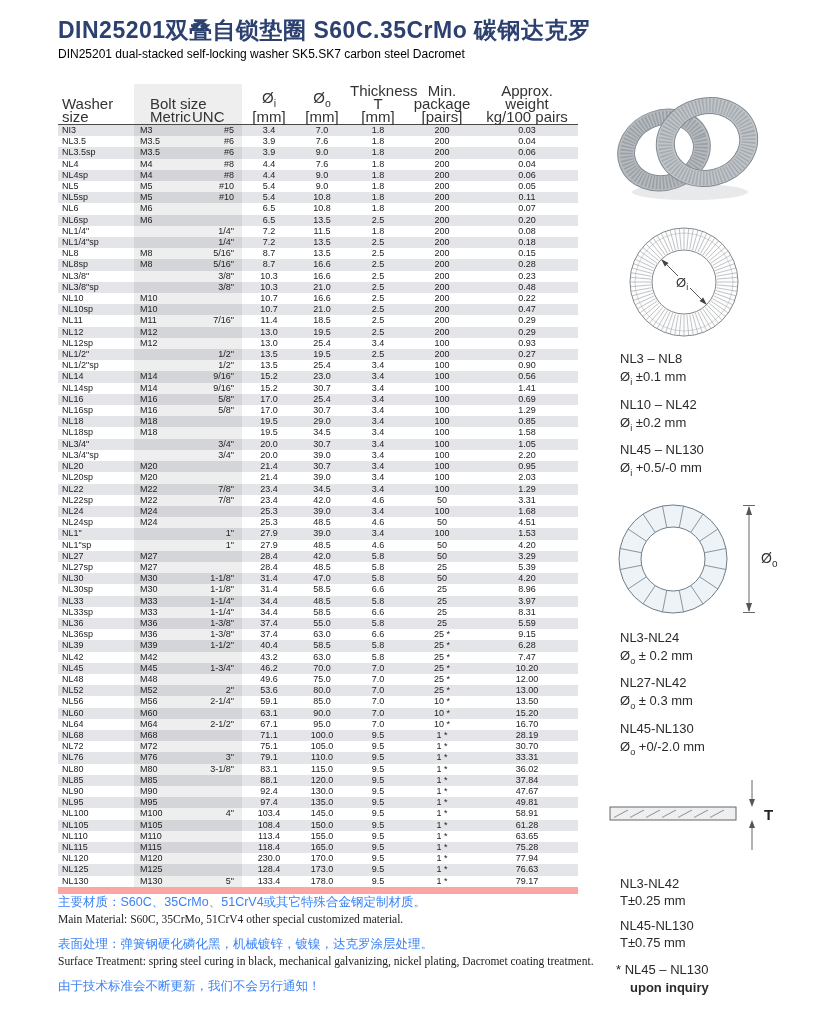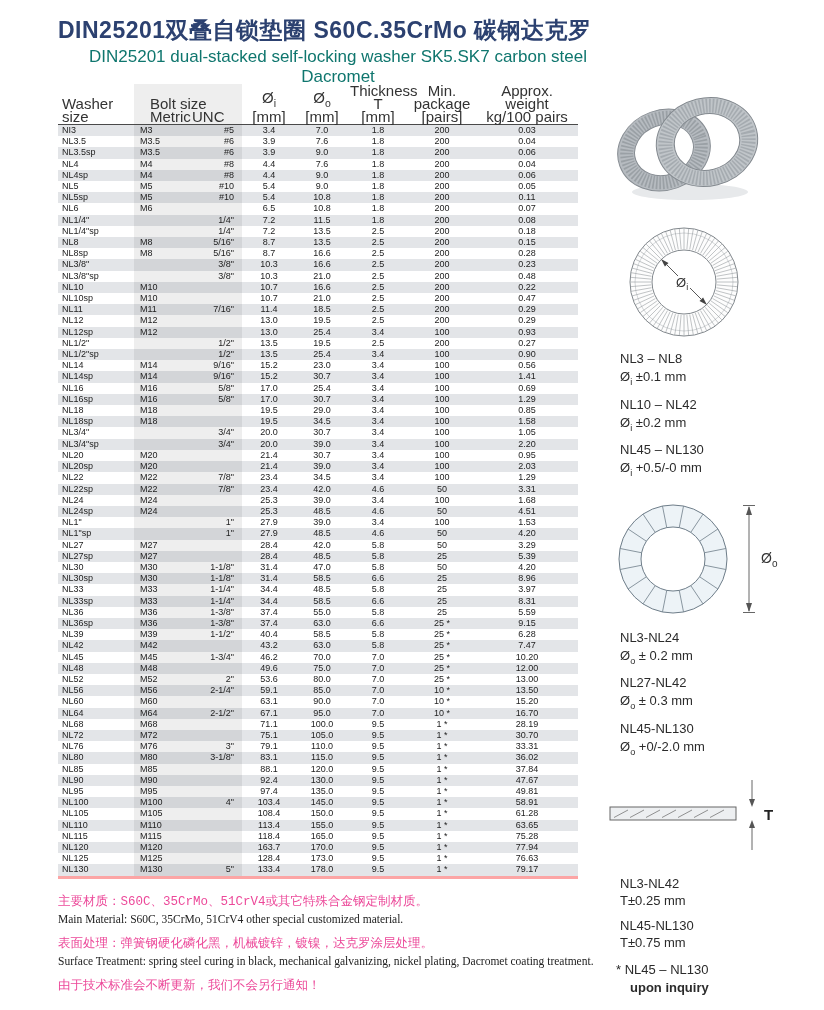--- a/index.html
+++ b/index.html
@@ -4,35 +4,35 @@
 <style>
   html,body{margin:0;padding:0;}
   body{
     width:824px;height:1010px;position:relative;background:#ffffff;
     font-family:"Liberation Sans","DejaVu Sans",sans-serif;color:#2e2e2e;
     overflow:hidden;
   }
   
   #title-block{position:absolute;top:16px;left:58px;width:560px;}
   .page-title{font-size:23px;font-weight:bold;color:#2c4170;letter-spacing:.5px;line-height:1.25;}
-  .page-subtitle{font-size:17px;color:#0f766e;margin-top:2px;text-align:center;}
+  .page-subtitle{font-size:12px;color:#000000;margin-top:2px;}
   
   #table-wrap{position:absolute;top:84px;left:58px;width:520px;}
   table{border-collapse:collapse;width:520px;table-layout:fixed;}
   thead th{
     font-weight:normal;font-size:15px;color:#333;padding:0 2px;line-height:13px;
     vertical-align:bottom;
   }
   thead tr:last-child th{border-bottom:1.5px solid #4a4a4a;padding-bottom:1px;margin-left:20px;}
   tbody td{
     font-size:9px;line-height:11.2px;height:11.2px;padding:0 2px;color:#222;
     white-space:nowrap;overflow:hidden;
   }
   tbody tr:nth-child(odd){background:#e3e5e8;}
-  tbody{border-bottom:3px solid #fca5a5;}
+  tbody{border-bottom:7px solid #fca5a5;}
   .col-c1{text-align:left;padding-left:4px;}
   .col-c2{text-align:left;padding-left:6px;}
   .col-c3{text-align:right;padding-right:8px;}
   .col-c4,.col-c5,.col-c6,.col-c7,.col-c8{text-align:center;}
   td.col-c2,td.col-c3,th.bolt-bg{background:rgba(0,0,0,0.065);}
   th.h-left{text-align:left;padding-left:4px;}
   th.h-left2{text-align:left;padding-left:16px;}
   th.h-right{text-align:left;padding-right:19px;}
   th.h-center{text-align:center;}
   sub{font-size:70%;}
@@ -42,21 +42,21 @@
   .tol-line{line-height:17px;}
   .dia-line{line-height:19px;}
   .tol-pair{margin-bottom:4px;}
   .svg-box{display:block;}
   .inquiry{margin-left:8px;font-size:13px;line-height:18px;color:#2b2b2b;}
   .inquiry .indent{padding-left:14px;font-weight:bold;}
   .note-line{margin-top:12px;font-size:10.5px;color:#333;white-space:nowrap;}
   .stack{display:inline-flex;flex-direction:column;font-size:6.5px;line-height:7px;vertical-align:middle;margin-left:2px;}
   
   #footnotes{position:absolute;top:894px;left:58px;width:540px;}
-  .fn-zh{font-size:12.5px;color:#ec4899;line-height:17px;font-family:Liberation Mono, monospace;}
+  .fn-zh{font-size:12.5px;color:#3b82f6;line-height:17px;}
   .fn-en{font-family:"Liberation Serif","DejaVu Serif",serif;font-size:11.5px;color:#222;line-height:16px;}
   .fn-group{margin-bottom:9px;}
 </style>
 </head>
 <body>
 
 <div id="title-block">
   <div class="page-title">DIN25201双叠自锁垫圈 S60C.35CrMo 碳钢达克罗</div>
   <div class="page-subtitle">DIN25201 dual-stacked self-locking washer SK5.SK7 carbon steel Dacromet</div>
 </div>
@@ -169,20 +169,30 @@
           <td class="col-c1">NL6</td>
           <td class="col-c2">M6</td>
           <td class="col-c3"></td>
           <td class="col-c4">6.5</td>
           <td class="col-c5">10.8</td>
           <td class="col-c6">1.8</td>
           <td class="col-c7">200</td>
           <td class="col-c8">0.07</td>
         </tr>
         <tr>
+          <td class="col-c1">NL6sp</td>
+          <td class="col-c2">M6</td>
+          <td class="col-c3"></td>
+          <td class="col-c4">6.5</td>
+          <td class="col-c5">13.5</td>
+          <td class="col-c6">2.5</td>
+          <td class="col-c7">200</td>
+          <td class="col-c8">0.20</td>
+        </tr>
+        <tr>
           <td class="col-c1">NL1/4"</td>
           <td class="col-c2"></td>
           <td class="col-c3">1/4"</td>
           <td class="col-c4">7.2</td>
           <td class="col-c5">11.5</td>
           <td class="col-c6">1.8</td>
           <td class="col-c7">200</td>
           <td class="col-c8">0.08</td>
         </tr>
         <tr>
@@ -732,21 +742,21 @@
           <td class="col-c4">118.4</td>
           <td class="col-c5">165.0</td>
           <td class="col-c6">9.5</td>
           <td class="col-c7">1 *</td>
           <td class="col-c8">75.28</td>
         </tr>
         <tr>
           <td class="col-c1">NL120</td>
           <td class="col-c2">M120</td>
           <td class="col-c3"></td>
-          <td class="col-c4">163.7</td>
+          <td class="col-c4">230.0</td>
           <td class="col-c5">170.0</td>
           <td class="col-c6">9.5</td>
           <td class="col-c7">1 *</td>
           <td class="col-c8">77.94</td>
         </tr>
         <tr>
           <td class="col-c1">NL125</td>
           <td class="col-c2">M125</td>
           <td class="col-c3"></td>
           <td class="col-c4">128.4</td>

